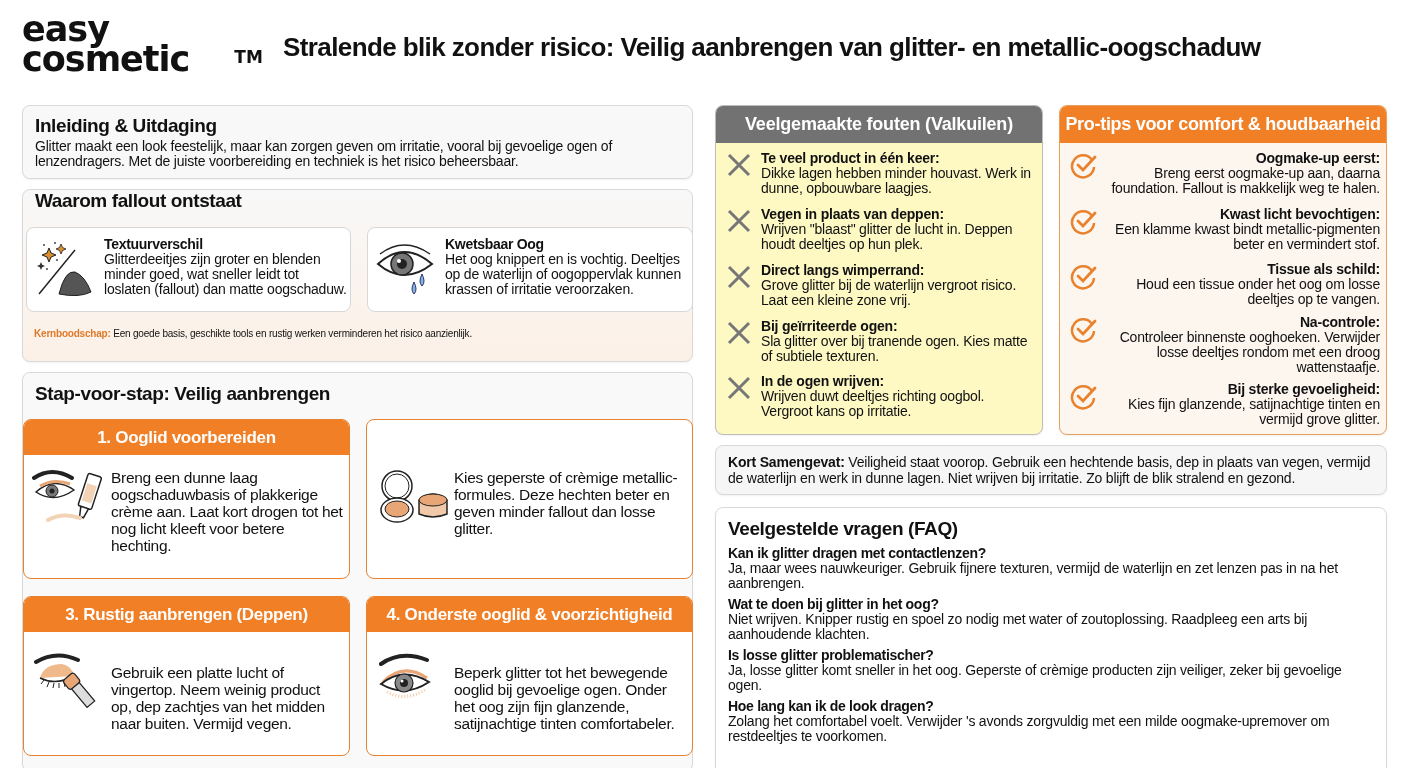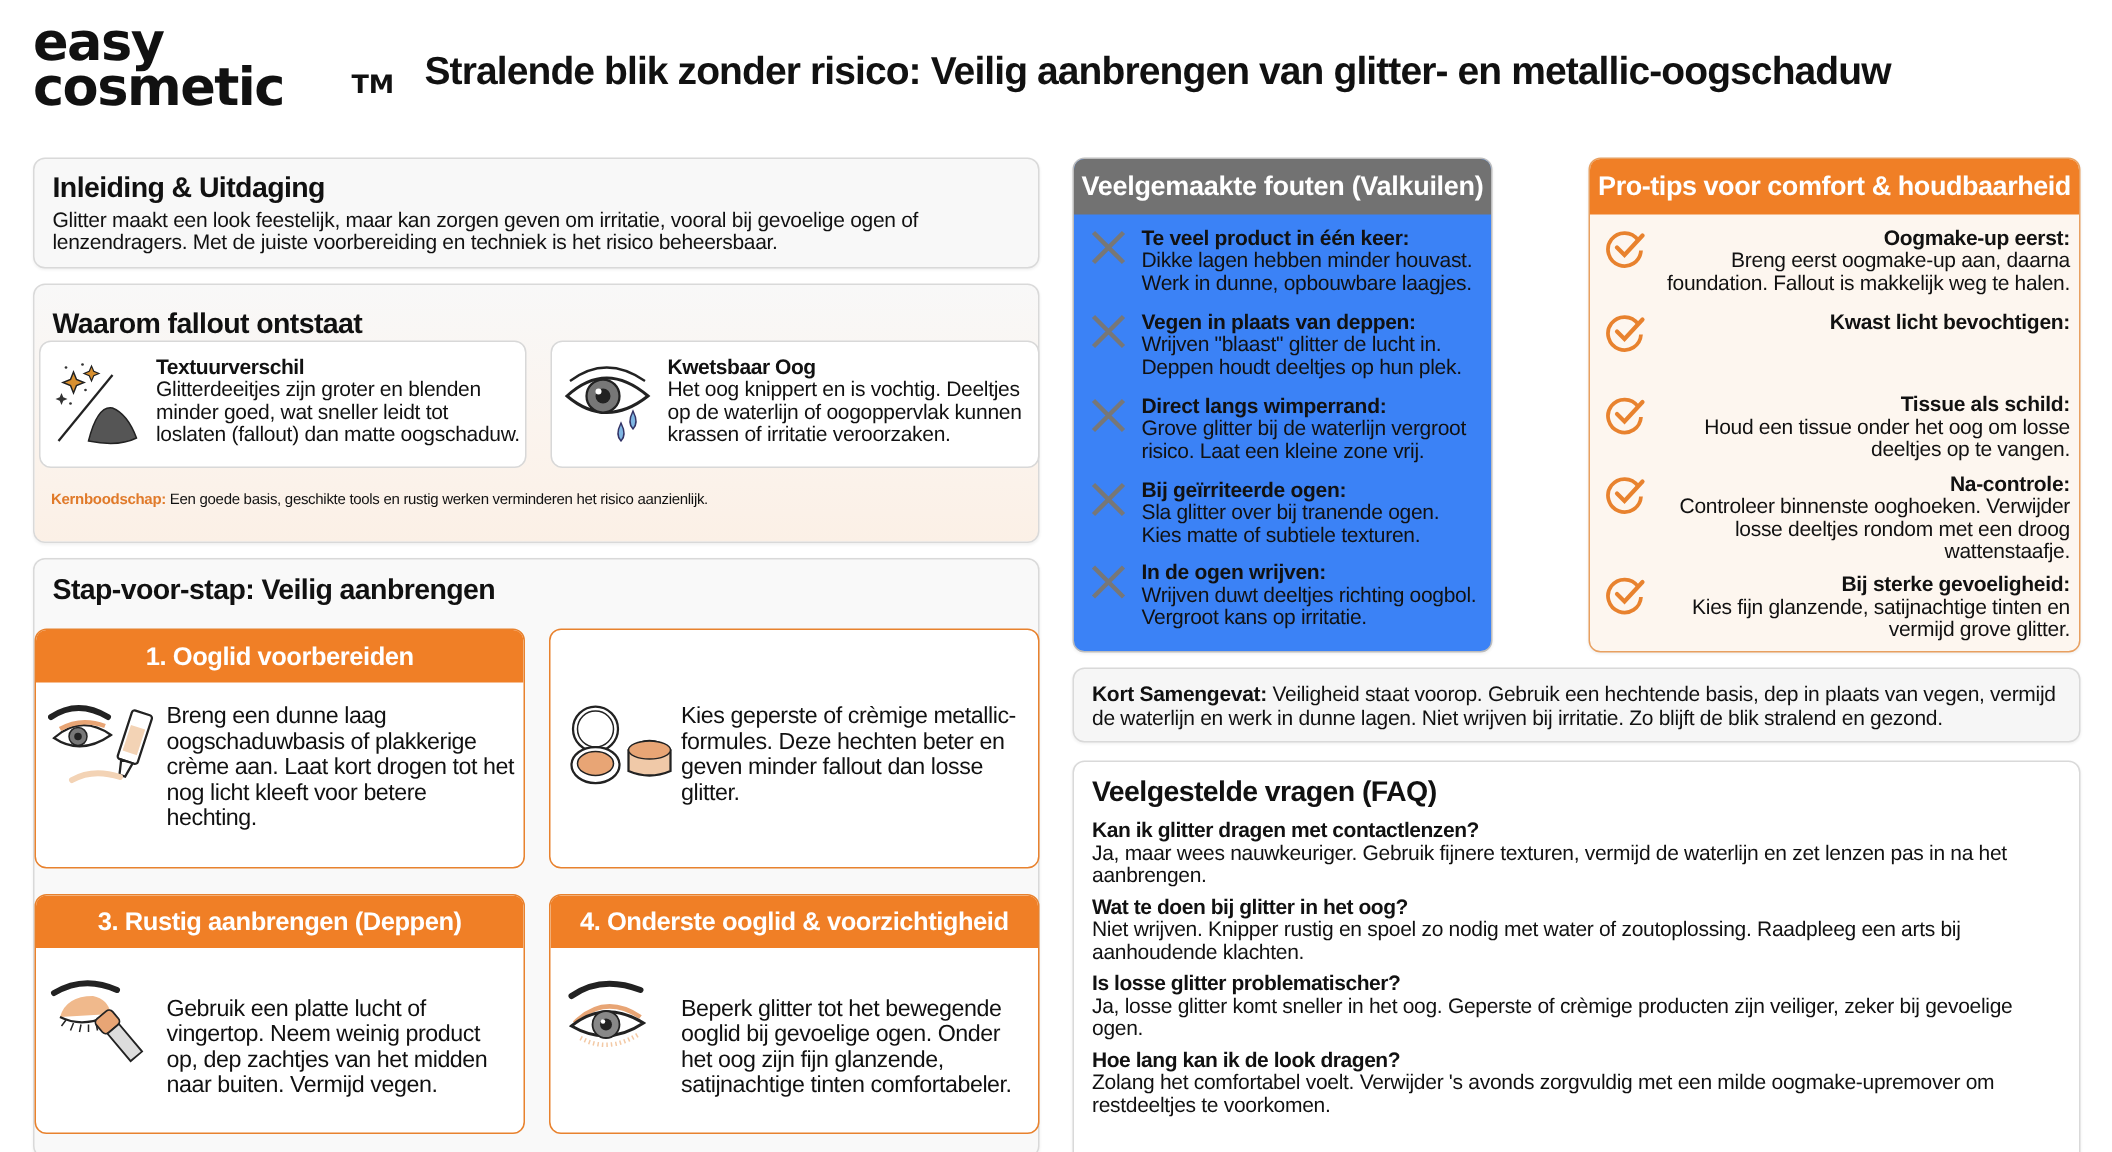--- a/index.html
+++ b/index.html
@@ -12,21 +12,21 @@
 
   .card { position: absolute; border: 1px solid #d9d9d9; border-radius: 8px; background: #f8f8f8; box-shadow: 0 1px 2px rgba(0,0,0,0.06); }
   .h2 { font-size: 19px; font-weight: bold; letter-spacing: -0.4px; color: #111; }
   .txt { font-size: 14px; line-height: 15px; letter-spacing: -0.2px; color: #111; }
 
   
   #intro { left: 22px; top: 105px; width: 671px; height: 74px; padding: 9px 12px; }
   #intro .txt { margin-top: 2px; }
 
   
-  #fallout { left: 22px; top: 189px; width: 671px; height: 173px; padding: 16px 12px;
+  #fallout { left: 22px; top: 189px; width: 671px; height: 173px; padding: 0 12px;
      background: linear-gradient(180deg, #f8f8f8 0%, #fbf4ee 55%, #fbf0e6 100%); }
   .sub { position: absolute; top: 37px; height: 85px; background: #fff; border: 1px solid #d8d8d8; border-radius: 8px; }
   #sub-textuur { left: 3px; width: 325px; }
   #sub-oog { left: 344px; width: 326px; }
   .sub .ico { position: absolute; left: 8px; top: 12px; width: 58px; height: 58px; }
   .sub .body { position: absolute; left: 77px; top: 9px; right: 2px; }
   .sub .body .t { font-size: 14px; font-weight: bold; letter-spacing: -0.3px; line-height: 15px; }
   .key { position: absolute; left: 11px; top: 138px; font-size: 10px; letter-spacing: -0.2px; }
   .key .lbl { color: #e07a2a; font-weight: bold; }
 
@@ -37,21 +37,21 @@
   .step .ico { position: absolute; left: 8px; top: 48px; width: 76px; height: 60px; }
   .step .bd { position: absolute; left: 87px; top: 49px; right: 6px; font-size: 15.5px; line-height: 17px; letter-spacing: -0.3px; color: #111; }
   #step1 { left: 0px; top: 46px; height: 160px; }
   #step2 { left: 343px; top: 46px; height: 160px; }
   #step3 { left: 0px; top: 223px; height: 160px; }
   #step4 { left: 343px; top: 223px; height: 160px; }
   #step3 .ico, #step4 .ico { top: 55px; }
   #step3 .bd, #step4 .bd { top: 67px; }
 
   
-  #mistakes { left: 715px; top: 105px; width: 280px; height: 330px; overflow: hidden; background: #3b82f6; border-color: #bdbdbd; }
+  #mistakes { left: 715px; top: 105px; width: 328px; height: 330px; overflow: hidden; background: #fef9c3; border-color: #bdbdbd; }
   #mistakes .hd { height: 37px; background: #727272; color: #fff; font-size: 18px; font-weight: bold; text-align: center; line-height: 37px; letter-spacing: -0.2px; }
   .mi { position: absolute; left: 8px; right: 6px; }
   .mi .x { position: absolute; left: 2px; top: 1px; width: 26px; height: 26px; }
   .mi .c { position: absolute; left: 37px; right: 0; font-size: 14px; line-height: 15px; letter-spacing: -0.2px; }
   .mi .c b { display: block; }
 
   
   #tips { left: 1059px; top: 105px; width: 328px; height: 330px; overflow: hidden; background: #fdf6ef; border: 1.5px solid #e8a060; }
   #tips .hd { height: 37px; background: #f07f26; color: #fff; font-size: 18px; font-weight: bold; text-align: center; line-height: 37px; letter-spacing: -0.3px; }
   .ti { position: absolute; left: 8px; right: 6px; }
@@ -225,21 +225,21 @@
         <path d="M22 9 A11 11 0 1 0 24 16" fill="none" stroke="#e8822e" stroke-width="2.5"></path>
         <path d="M8 14 L13 19 L25 6" fill="none" stroke="#e8822e" stroke-width="2.8" stroke-linecap="round"></path>
       </svg>
     <div class="c"><b>Oogmake-up eerst:</b><span>Breng eerst oogmake-up aan, daarna foundation. Fallout is makkelijk weg te halen.</span></div>
   </div>
   <div class="ti" style="top:101px">
     <svg class="chk" viewBox="0 0 28 28">
         <path d="M22 9 A11 11 0 1 0 24 16" fill="none" stroke="#e8822e" stroke-width="2.5"></path>
         <path d="M8 14 L13 19 L25 6" fill="none" stroke="#e8822e" stroke-width="2.8" stroke-linecap="round"></path>
       </svg>
-    <div class="c"><b>Kwast licht bevochtigen:</b></div>
+    <div class="c"><b>Kwast licht bevochtigen:</b><span>Een klamme kwast bindt metallic-pigmenten beter en vermindert stof.</span></div>
   </div>
   <div class="ti" style="top:156px">
     <svg class="chk" viewBox="0 0 28 28">
         <path d="M22 9 A11 11 0 1 0 24 16" fill="none" stroke="#e8822e" stroke-width="2.5"></path>
         <path d="M8 14 L13 19 L25 6" fill="none" stroke="#e8822e" stroke-width="2.8" stroke-linecap="round"></path>
       </svg>
     <div class="c"><b>Tissue als schild:</b><span>Houd een tissue onder het oog om losse deeltjes op te vangen.</span></div>
   </div>
   <div class="ti" style="top:209px">
     <svg class="chk" viewBox="0 0 28 28">

